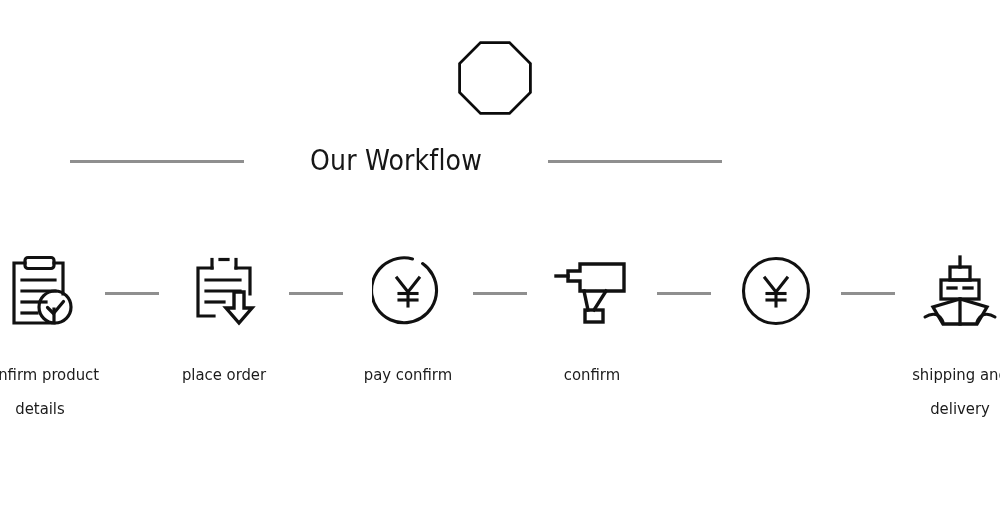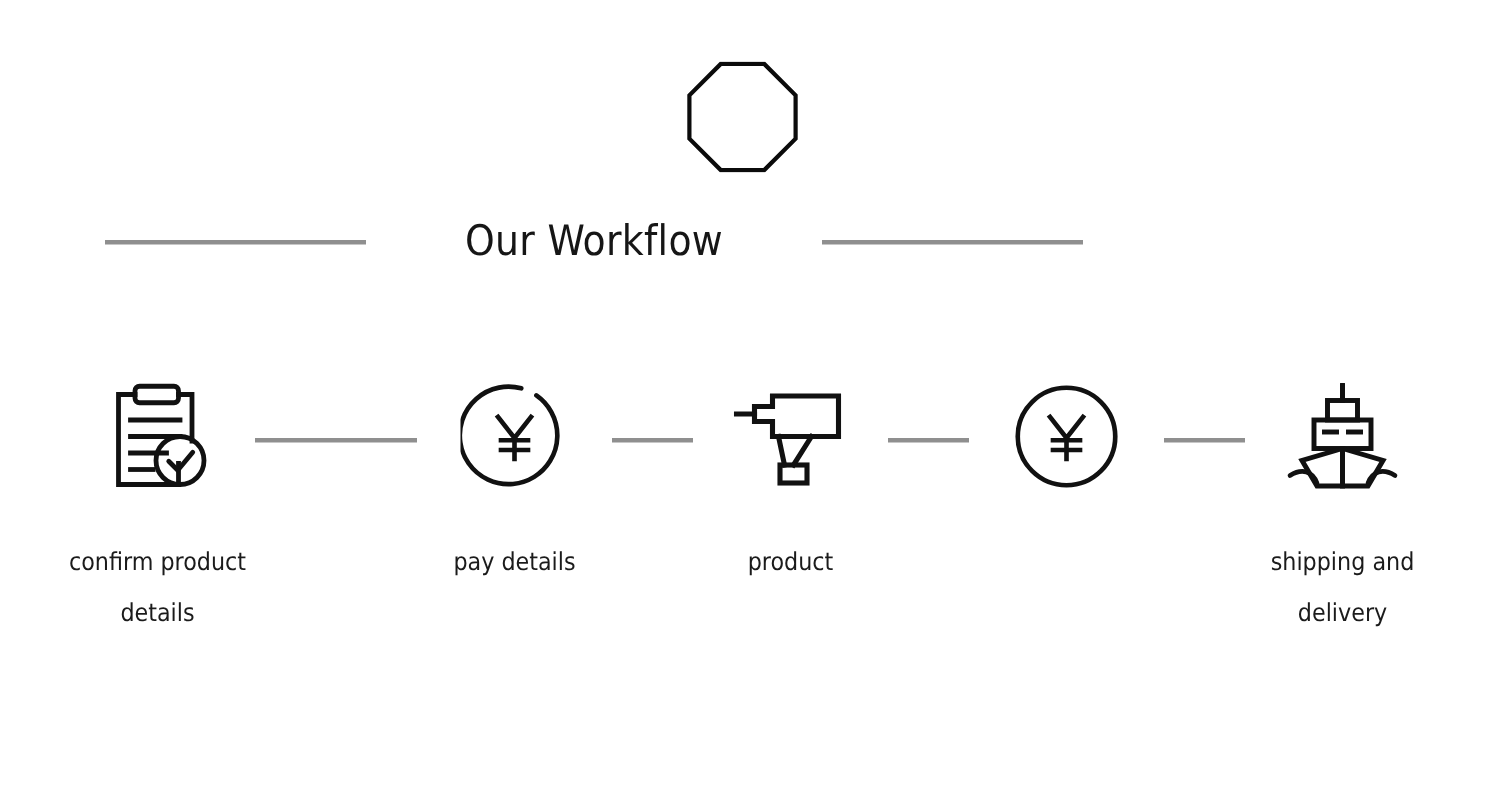--- a/index.html
+++ b/index.html
@@ -143,55 +143,73 @@
             <circle cx="50" cy="53" r="16"></circle>
             <path d="M42.5 53.5 L48.5 59.5 L58.5 47.5" stroke-linecap="round" stroke-linejoin="round"></path>
           </g>
         </svg>
       </div>
       <div class="step-label">confirm product details</div>
     </div>
 
     <div class="connector"></div>
 
+    <div class="step">
+      <div class="step-icon">
+        <svg width="68" height="74" viewBox="0 0 68 74">
+          <g fill="none" stroke="#111111" stroke-width="3.2" stroke-linecap="square" stroke-linejoin="miter">
+            <path d="M22 14 H8 V62 H24"></path>
+            <path d="M46 14 H60 V40"></path>
+            <path d="M22 5.5 V14"></path>
+            <path d="M30 5.5 H38"></path>
+            <path d="M46 5.5 V14"></path>
+            <path d="M16 26 H50"></path>
+            <path d="M16 37 H50"></path>
+            <path d="M16 48 H34"></path>
+          </g>
+          <path d="M44 38 H54 V54 H62 L49 69 L36 54 H44 Z" fill="none" stroke="#111111" stroke-width="3.4" stroke-linejoin="miter"></path>
+        </svg>
+      </div>
+      <div class="step-label">place order</div>
+    </div>
 
     <div class="connector"></div>
 
     <div class="step">
       <div class="step-icon">
         <svg width="72" height="72" viewBox="0 0 72 72">
           <g fill="none" stroke="#111111" stroke-width="3.1" stroke-linecap="round">
             <path d="M40.5 3.9 A32.5 32.5 0 1 0 50.6 8.6"></path>
           </g>
           <g fill="none" stroke="#111111" stroke-width="3.1" stroke-linecap="square">
             <path d="M25 23 L36 37 L47 23"></path>
             <path d="M36 37 V51"></path>
             <path d="M27 38.5 H45"></path>
             <path d="M27 45 H45"></path>
           </g>
         </svg>
       </div>
-      <div class="step-label">pay details</div>
+      <div class="step-label">pay confirm</div>
     </div>
 
     <div class="connector"></div>
 
     <div class="step">
       <div class="step-icon">
         <svg width="76" height="74" viewBox="0 0 76 74">
           <g fill="none" stroke="#111111" stroke-width="3.4" stroke-linejoin="miter" stroke-linecap="square">
             <path d="M2 22 H14"></path>
             <path d="M14 17 H26 V10 H70 V37 H26 V27 H14 Z"></path>
             <path d="M30 37 L34 56"></path>
             <path d="M52 37 L40 56"></path>
             <rect x="31" y="56" width="18" height="12"></rect>
           </g>
         </svg>
       </div>
-      <div class="step-label">product</div>
+      <div class="step-label">confirm</div>
     </div>
 
     <div class="connector"></div>
 
     <div class="step">
       <div class="step-icon">
         <svg width="72" height="72" viewBox="0 0 72 72">
           <circle cx="36" cy="36" r="32.5" fill="none" stroke="#111111" stroke-width="3.1"></circle>
           <g fill="none" stroke="#111111" stroke-width="3.1" stroke-linecap="square">
             <path d="M25 23 L36 37 L47 23"></path>

